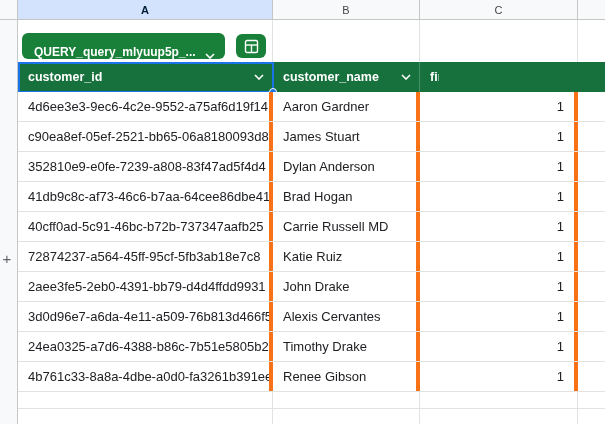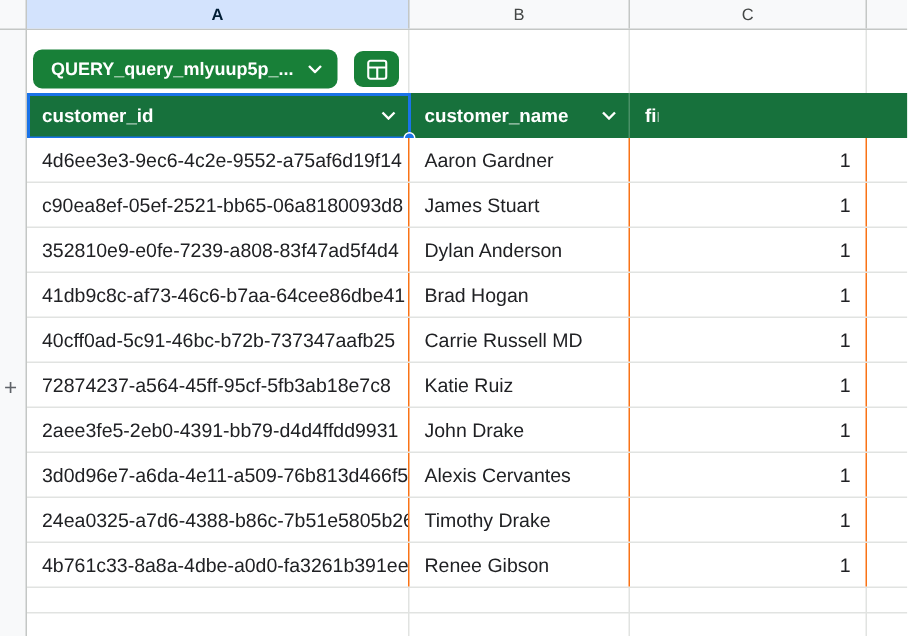--- a/index.html
+++ b/index.html
@@ -26,21 +26,21 @@
   .addbtn { position:absolute; left:-1px; top:231px; width:16px; height:16px; color:#5f6368;
             font-size:15px; line-height:16px; text-align:center; cursor:pointer; }
 
   
   .grid { position:absolute; left:18px; top:20px; width:587px; height:404px; }
   .vline { position:absolute; width:1px; background:#e1e3e1; }
   .hline { position:absolute; height:1px; background:#e1e3e1; }
 
   
   .chip { position:absolute; left:4px; top:13px; height:26px; background:#188038; border-radius:6px;
-          color:#fff; display:flex; align-items:center; gap:9px; padding:0 10px 0 12px;
+          color:#fff; display:flex; align-items:flex-end; gap:9px; padding:0 10px 0 12px;
           font-size:12px; font-weight:bold; cursor:pointer; white-space:nowrap; }
   .chipbtn { position:absolute; left:218px; top:14px; width:30px; height:24px; background:#188038;
              border-radius:6px; display:flex; align-items:center; justify-content:center; cursor:pointer; }
 
   
   .thead { position:absolute; left:0; top:42px; width:587px; height:30px; display:flex; background:#17713c; }
   .thcell { height:100%; display:flex; align-items:center; padding:0 8px 0 10px; color:#fff;
             font-size:12.5px; font-weight:bold; border-right:1px solid rgba(255,255,255,0.22);
             overflow:hidden; cursor:pointer; }
   .thcell:last-child { border-right:none; }
@@ -50,21 +50,21 @@
   
   .sel-outline { position:absolute; left:0; top:42px; width:256px; height:31px;
                  border:2px solid #1a73e8; pointer-events:none; }
   .handle { position:absolute; right:-5px; bottom:-5px; width:8px; height:8px; background:#1a73e8;
             border:1px solid #fff; border-radius:50%; pointer-events:auto; cursor:crosshair; }
 
   
   .tbody { position:absolute; left:0; top:72px; width:587px; }
   .trow { display:flex; height:30px; border-bottom:1px solid #e1e3e1; background:#fff; }
   .cell { height:100%; line-height:29px; font-size:13px; color:#202124; padding:0 10px;
-          white-space:nowrap; overflow:hidden; border-right:1px solid #f97316; }
+          white-space:nowrap; overflow:hidden; border-right:4px solid #f97316; }
   .cell.cA { width:255px; }
   .cell.cB { width:147px; }
   .cell.cC { width:158px; text-align:right; }
   .cell.cD { width:27px; border-right:none; padding:0; }
 </style>
 </head>
 <body>
 
 <div class="screen">
 

